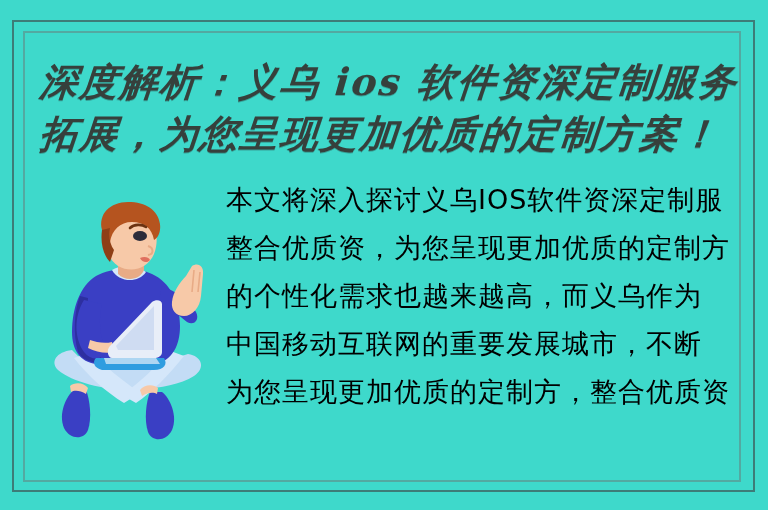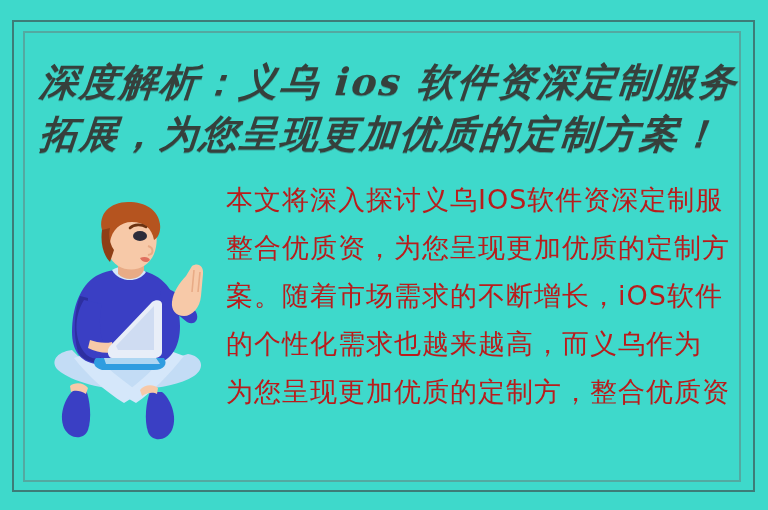--- a/index.html
+++ b/index.html
@@ -67,21 +67,21 @@
   .body-block {
     position: absolute;
     left: 226px;
     top: 176px;
     width: 520px;
   }
   .body-line {
     font-family: "DejaVu Sans", "Liberation Sans", sans-serif;
     font-size: 27px;
     line-height: 48px;
-    color: #b91c1c;
+    color: #000000;
     letter-spacing: 1px;
     white-space: nowrap;
   }
 
   
   .illustration {
     position: absolute;
     left: 44px;
     top: 200px;
     width: 180px;
@@ -98,22 +98,22 @@
   <div class="frame-inner"></div>
 
   <div class="title-block">
     <div class="title-line">深度解析：义乌 ios 软件资深定制服务</div>
     <div class="title-line">拓展，为您呈现更加优质的定制方案！</div>
   </div>
 
   <div class="body-block">
     <div class="body-line">本文将深入探讨义乌IOS软件资深定制服</div>
     <div class="body-line">整合优质资，为您呈现更加优质的定制方</div>
-    <div class="body-line">案。随着市场需求的不断增长，iOS软件</div>
     <div class="body-line">的个性化需求也越来越高，而义乌作为</div>
+    <div class="body-line">中国移动互联网的重要发展城市，不断</div>
     <div class="body-line">为您呈现更加优质的定制方，整合优质资</div>
   </div>
 
   <div class="illustration">
     <svg viewBox="0 0 180 245" xmlns="http://www.w3.org/2000/svg">
 
       <path d="M28 150 C12 152 6 162 14 170 C28 182 60 190 86 190 L96 170 C70 168 44 162 34 156 Z" fill="#c3dcf5"></path>
       <path d="M86 188 C108 190 134 186 150 176 C162 168 158 156 144 154
                C130 158 108 166 88 168 Z" fill="#c3dcf5"></path>
 

